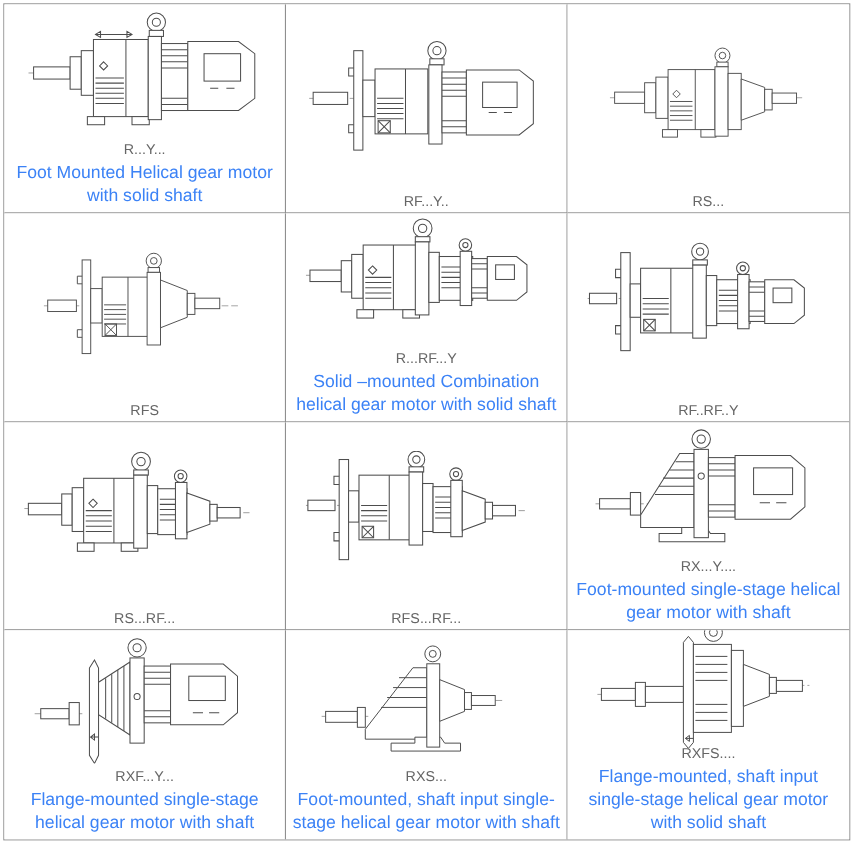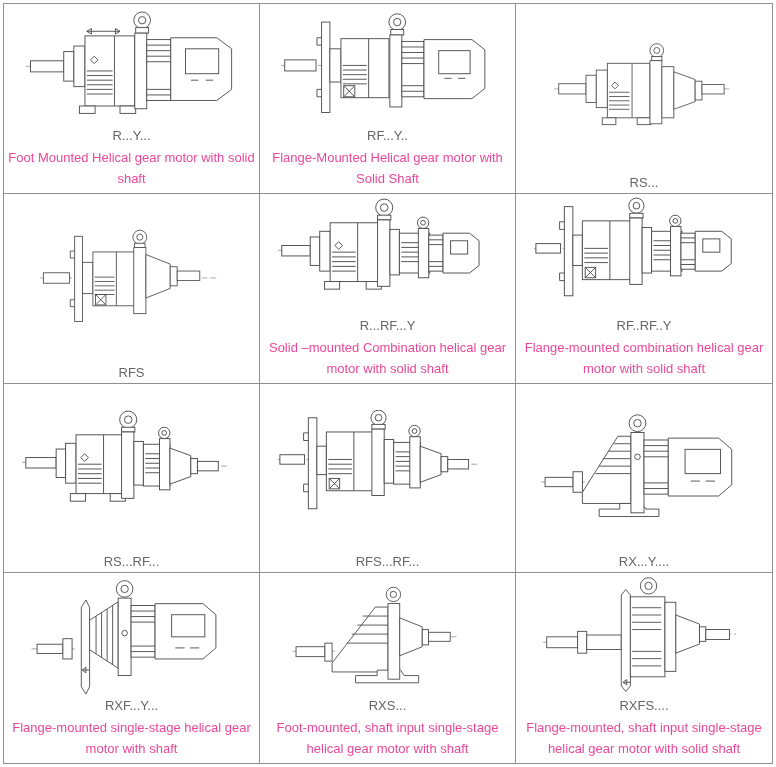--- a/index.html
+++ b/index.html
@@ -10,21 +10,21 @@
   .cell{box-sizing:border-box;border-right:1px solid #8f8f8f;border-bottom:1px solid #8f8f8f;
         display:flex;flex-direction:column;align-items:center;overflow:hidden;background:#fff;}
   .cell:nth-child(3n){border-right:none;}
   .cell:nth-child(n+10){border-bottom:none;}
   .draw{flex:1 1 auto;display:flex;align-items:center;justify-content:center;width:100%;min-height:0;}
   .draw svg{display:block;}
   .draw svg *{stroke:#4d4d4d;fill:none;stroke-width:1;}
   .draw svg .f{fill:#fff;}
   .draw svg .cl{stroke:#8a8a8a;stroke-width:0.8;stroke-dasharray:7 3;}
   .code{flex:0 0 auto;color:#666;font-size:13px;line-height:20px;text-align:right;}
-  .desc{flex:0 0 auto;color:#ec4899;font-size:13px;line-height:21px;text-align:center;
+  .desc{flex:0 0 auto;color:#3b82f6;font-size:16px;line-height:21px;text-align:center;
         min-height:44px;padding:1px 4px 4px 4px;box-sizing:border-box;width:100%;}
 </style>
 </head>
 <body>
 
 <div class="board">
  <div class="grid">
 
   <div class="cell">
    <div class="draw">
@@ -73,21 +73,20 @@
       <rect class="f" x="119" y="23" width="14" height="6"></rect>
       <rect class="f" x="118" y="29" width="13" height="78"></rect>
       <rect class="f" x="131" y="36" width="24" height="60"></rect>
       <path d="M131,42h24M131,48h24M131,54h24M131,60h24M131,84h24M131,90h24"></path>
       <path class="f" d="M155,34h52l14,11v42l-14,11h-52z"></path>
       <rect class="f" x="171" y="46" width="34" height="25"></rect>
       <path d="M177,76h8M192,76h8"></path>
     </svg>
    </div>
    <div class="code">RF...Y..</div>
-   <div class="desc">Flange-Mounted Helical gear motor with Solid Shaft</div>
   </div>
 
   <div class="cell">
    <div class="draw">
     <svg width="196" height="104" viewBox="0 0 212 122">
       <path class="cl" d="M1,62H54M120,62H206"></path>
       <rect class="f" x="6" y="56" width="32" height="12"></rect>
       <rect class="f" x="38" y="46" width="12" height="32"></rect>
       <rect class="f" x="50" y="40" width="13" height="44"></rect>
       <rect class="f" x="63" y="32" width="50" height="64"></rect>
@@ -190,21 +189,20 @@
       <circle class="f" cx="149" cy="25" r="6"></circle>
             <circle cx="149" cy="25" r="2.5"></circle>
       <rect class="f" x="144" y="31" width="11" height="52"></rect>
       <rect class="f" x="155" y="38" width="15" height="38"></rect>
       <path d="M155,43h15M155,48h15M155,66h15M155,71h15"></path>
       <path class="f" d="M170,36h28l10,8v26l-10,8h-28z"></path>
       <rect class="f" x="178" y="44" width="18" height="14"></rect>
     </svg>
    </div>
    <div class="code">RF..RF..Y</div>
-   <div class="desc">Flange-mounted combination helical gear motor with solid shaft</div>
   </div>
 
   <div class="cell">
    <div class="draw">
     <svg width="220" height="116" viewBox="0 0 232 122">
       <path class="cl" d="M0,55H48M150,59h66"></path>
       <rect class="f" x="4" y="50" width="32" height="11"></rect>
       <rect class="f" x="36" y="41" width="10" height="30"></rect>
       <rect class="f" x="46" y="35" width="11" height="42"></rect>
       <rect class="f" x="57" y="26" width="50" height="62"></rect>
@@ -276,20 +274,21 @@
             <circle cx="103" cy="12" r="4"></circle>
       <circle cx="103" cy="48" r="3"></circle>
       <rect class="f" x="110" y="30" width="26" height="58"></rect>
       <path d="M110,36h26M110,42h26M110,48h26M110,76h26M110,82h26"></path>
       <path class="f" d="M136,28h54l14,12v38l-14,12h-54z"></path>
       <rect class="f" x="154" y="40" width="38" height="26"></rect>
       <path d="M160,74h10M176,74h10"></path>
     </svg>
    </div>
    <div class="code">RX...Y....</div>
+   <div class="desc">Foot-mounted single-stage helical gear motor with shaft</div>
   </div>
 
   <div class="cell">
    <div class="draw">
     <svg width="212" height="118" viewBox="0 0 222 128">
       <path class="cl" d="M2,79H52"></path>
       <rect class="f" x="8" y="74" width="28" height="10"></rect>
       <rect class="f" x="36" y="68" width="10" height="22"></rect>
       <path class="f" d="M56,34l5,-8l4,8V120l-4,8l-5,-8z"></path>
       <path class="f" d="M65,48L96,28V100L65,80z"></path>

